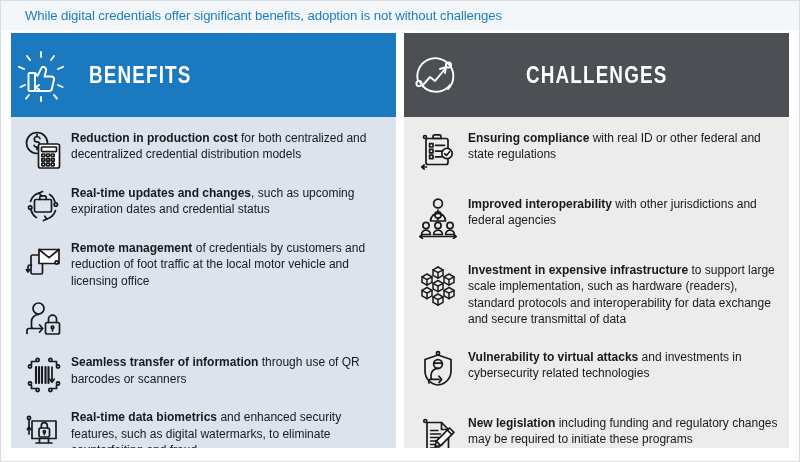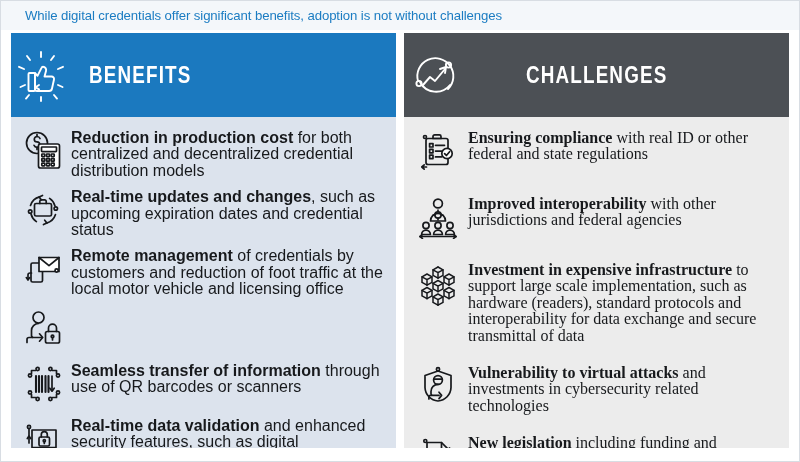--- a/index.html
+++ b/index.html
@@ -98,36 +98,36 @@
   .panel-benefits .panel-body { background: #dce3ed; }
   .panel-challenges .panel-body { background: #ececec; }
 
   .panel-benefits .panel-body { justify-content: flex-start; }
 
   .item {
     display: flex;
     align-items: flex-start;
     margin-bottom: 9px;
   }
-  .panel-challenges .item { margin-bottom: 20px; font-family: Liberation Serif, serif; }
+  .panel-challenges .item { margin-bottom: 20px; }
   .item:last-child { margin-bottom: 0; }
   .item-icon {
     width: 48px;
     height: 46px;
     flex: 0 0 48px;
     display: flex;
     align-items: flex-start;
     justify-content: center;
     padding-top: 2px;
     box-sizing: border-box;
   }
   .panel-challenges .item-icon { flex-basis: 52px; width: 52px; }
   .item-text {
     flex: 1 1 auto;
-    font-size: 16px;
+    font-size: 12px;
     line-height: 16.4px;
     color: #17191c;
     padding-top: 1px;
     padding-left: 4px;
   }
   .item-text b { font-weight: bold; }
   svg { display: block; }
 </style>
 </head>
 <body>
@@ -263,21 +263,21 @@
               <rect x="17" y="18" width="10.5" height="9" rx="1.5"></rect>
               <path d="M19.3 18 l0 -2.4 a3 3 0 0 1 6 0 l0 2.4"></path>
               <circle cx="22.3" cy="21.8" r="1.1"></circle>
               <path d="M22.3 22.9 l0 1.6"></path>
               <path d="M7 9.5 l0 14.5"></path>
               <path d="M5.3 19.5 l1.7 -2.4 l1.7 2.4"></path>
               <circle cx="7" cy="8" r="1.6"></circle>
             </svg>
           </div>
           <div class="item-text">
-            <b>Real-time data validation</b><span> and enhanced security features, such as digital watermarks, to eliminate counterfeiting and fraud</span>
+            <b>Real-time data biometrics</b><span> and enhanced security features, such as digital watermarks, to eliminate counterfeiting and fraud</span>
           </div>
         </div>
 
       </div>
     </div>
 
     <div class="panel panel-challenges">
       <div class="panel-header">
         <div class="header-icon">
           <svg width="56" height="56" viewBox="0 0 56 56" fill="none" stroke="#ffffff" stroke-width="1.9" stroke-linecap="round" stroke-linejoin="round">

